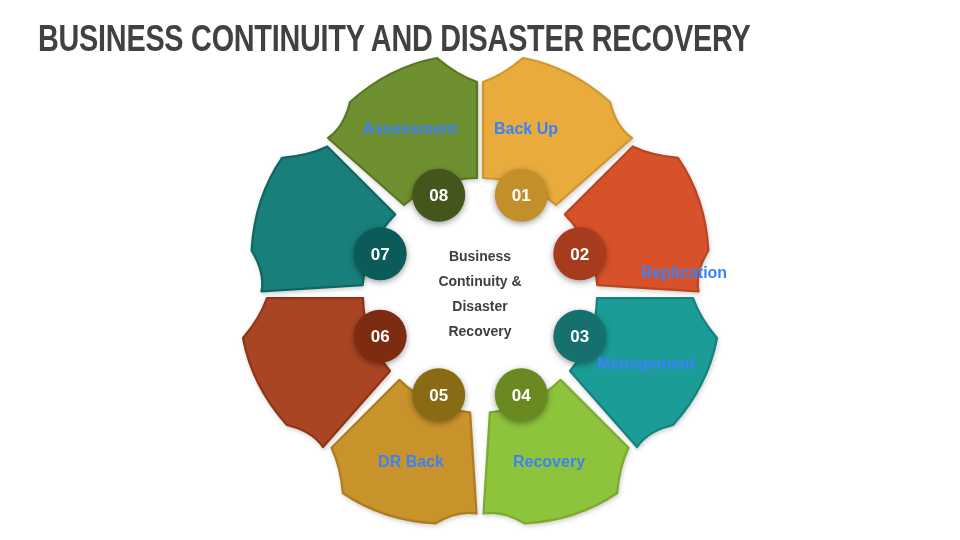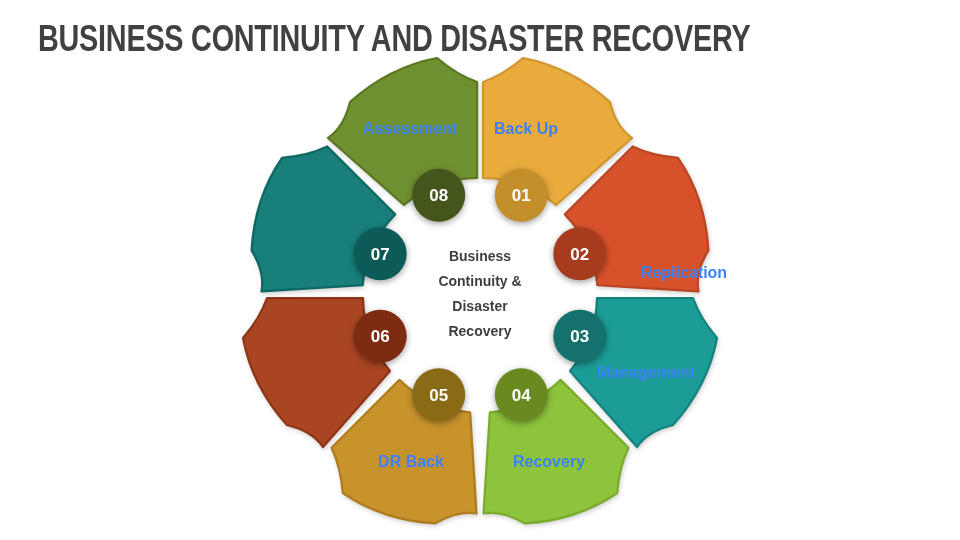--- a/index.html
+++ b/index.html
@@ -86,21 +86,21 @@
       </g>
       <g>
         <circle cx="438.7" cy="195.2" r="26.5" fill="#44561B"></circle>
         <text class="badge-num" x="438.7" y="195.2" dy="0.35em">08</text>
       </g>
     </g>
   </svg>
 
   <div class="petal-label" style="left:526px;top:129px;">Back Up</div>
   <div class="petal-label" style="left:684px;top:225px;margin-top:48px;">Replication</div>
-  <div class="petal-label" style="left:646px;top:364px;margin-top:9px;">Management</div>
+  <div class="petal-label" style="left:646px;top:364px;">Management</div>
   <div class="petal-label" style="left:549px;top:462px;">Recovery</div>
   <div class="petal-label" style="left:411px;top:462px;">DR Back</div>
   <div class="petal-label" style="left:410px;top:129px;">Assessment</div>
 
   <div class="center-text">Business
 Continuity &amp;
 Disaster
 Recovery</div>
 
 </div>

